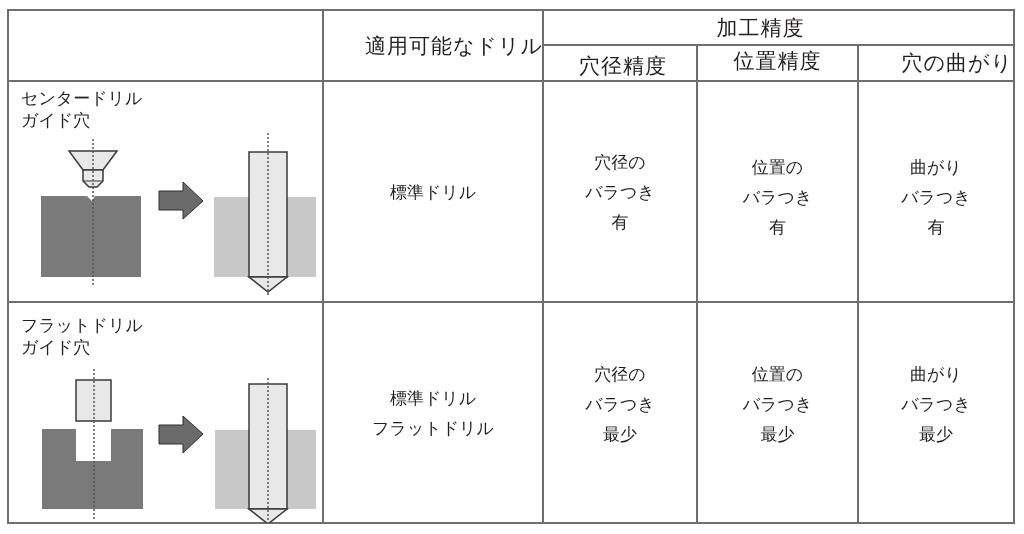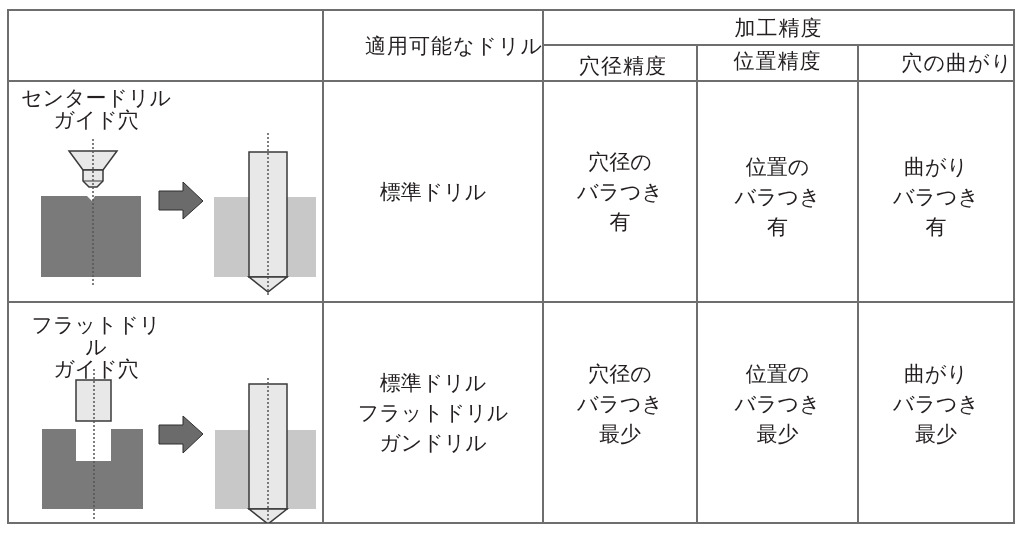--- a/index.html
+++ b/index.html
@@ -4,22 +4,22 @@
 <style>
   html, body { margin:0; padding:0; background:#ffffff; }
   body { width:1024px; height:534px; position:relative; overflow:hidden;
          font-family:"DejaVu Sans", "Liberation Sans", sans-serif; color:#231f20; }
   .tbl { position:absolute; left:7px; top:9px; width:1008px; height:515px; }
   .line-h { position:absolute; height:2px; background:#6e6e6e; }
   .line-v { position:absolute; width:2px; background:#6e6e6e; }
   .cell { position:absolute; display:flex; align-items:center; justify-content:center;
           text-align:center; flex-direction:column; }
   .hdr { font-size:21px; letter-spacing:1px; }
-  .body-txt { font-size:21px; line-height:30px; }
-  .lbl { position:absolute; font-size:21px; line-height:22px; text-align:center; }
+  .body-txt { font-size:17px; line-height:30px; }
+  .lbl { position:absolute; font-size:17px; line-height:22px; }
   svg { position:absolute; }
 </style>
 </head>
 <body>
 
 <div class="tbl">
 
   <div class="line-h" style="left:0;top:0;width:1008px;"></div>
   <div class="line-h" style="left:536px;top:35px;width:472px;"></div>
   <div class="line-h" style="left:0;top:71px;width:1008px;"></div>
@@ -29,21 +29,21 @@
   <div class="line-v" style="left:0;top:0;height:515px;"></div>
   <div class="line-v" style="left:315px;top:0;height:515px;"></div>
   <div class="line-v" style="left:535px;top:0;height:515px;"></div>
   <div class="line-v" style="left:689px;top:35px;height:480px;"></div>
   <div class="line-v" style="left:850px;top:35px;height:480px;"></div>
   <div class="line-v" style="left:1006px;top:0;height:515px;"></div>
 
   <div class="cell hdr" style="left:317px;top:2px;width:260px;height:69px;">
     <span>適用可能なドリル</span>
   </div>
-  <div class="cell hdr" style="left:537px;top:2px;width:469px;height:33px;">
+  <div class="cell hdr" style="left:519px;top:2px;width:469px;height:33px;">
     <span>加工精度</span>
   </div>
   <div class="cell hdr" style="left:540px;top:37px;width:152px;height:40px;">
     <span>穴径精度</span>
   </div>
   <div class="cell hdr" style="left:691px;top:37px;width:159px;height:30px;">
     <span>位置精度</span>
   </div>
   <div class="cell hdr" style="left:852px;top:37px;width:154px;height:34px;align-items:flex-end;">
     <span>穴の曲がり</span>
@@ -107,21 +107,20 @@
       <path d="M152 122 L176 122 L176 113 L196 131 L176 150 L176 141 L152 141 Z" fill="#6b6b6b" stroke="#2e2e2e" stroke-width="1"></path>
 
       <rect x="208" y="127" width="101" height="79" fill="#c8c8c8"></rect>
       <rect x="242" y="81" width="38" height="125" fill="#e8e8e8" stroke="#3a3a3a" stroke-width="1.5"></rect>
       <path d="M242 206 L280 206 L261 221 Z" fill="#e8e8e8" stroke="#3a3a3a" stroke-width="1.5"></path>
       <line x1="261" y1="75" x2="261" y2="222" stroke="#555" stroke-width="1.5" stroke-dasharray="2,2"></line>
     </svg>
     <div class="cell body-txt" style="left:317px;top:294px;width:218px;height:219px;">
       <span>標準ドリル</span>
       <span>フラットドリル</span>
-      <span>ガンドリル</span>
     </div>
     <div class="cell body-txt" style="left:537px;top:285px;width:152px;height:219px;">
       <span>穴径の</span>
       <span>バラつき</span>
       <span>最少</span>
     </div>
     <div class="cell body-txt" style="left:691px;top:285px;width:159px;height:219px;">
       <span>位置の</span>
       <span>バラつき</span>
       <span>最少</span>

